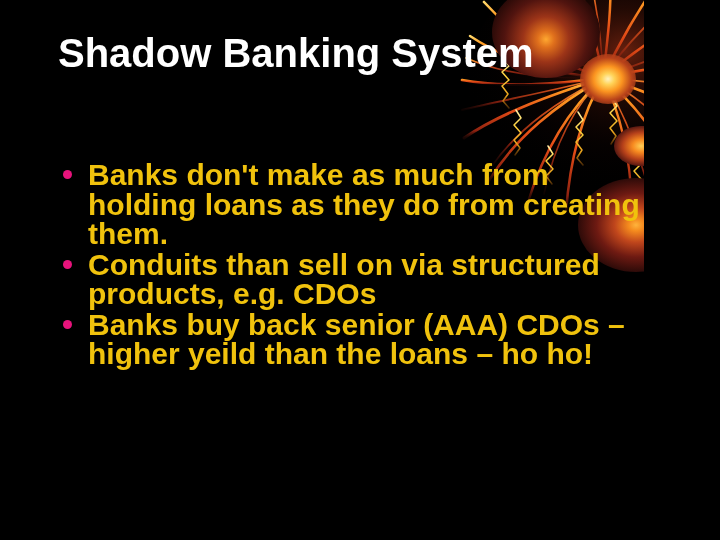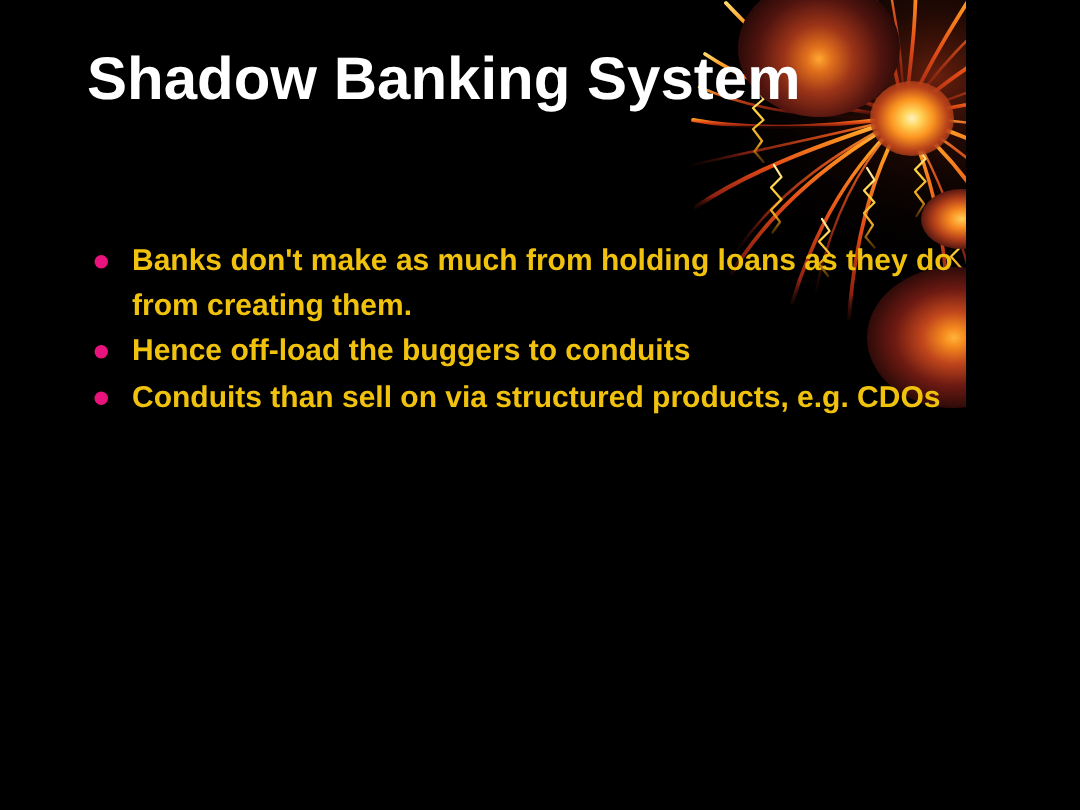--- a/index.html
+++ b/index.html
@@ -113,21 +113,21 @@
     left: 5px;
     top: 10px;
     width: 9px;
     height: 9px;
     border-radius: 50%;
     background: #e8137c;
   }
   .bullet-text {
     display: block;
     color: #f0c20d;
-    font-size: 20px;
+    font-size: 30px;
     font-weight: bold;
     line-height: 29.5px;
     letter-spacing: 0px;
   }
 </style>
 </head>
 <body>
 
 <div id="slide">
 
@@ -229,26 +229,26 @@
     <div class="title-line">Shadow Banking System</div>
   </div>
 
   <div id="body-block">
 
     <div class="bullet-row">
       <span class="bullet-dot"></span>
       <span class="bullet-text">Banks don't make as much from holding loans as they do from creating them.</span>
     </div>
 
-    <div class="bullet-row">
-      <span class="bullet-dot"></span>
-      <span class="bullet-text">Hence off-load the buggers to conduits</span>
-    </div>
 
     <div class="bullet-row">
       <span class="bullet-dot"></span>
       <span class="bullet-text">Conduits than sell on via structured products, e.g. CDOs</span>
     </div>
 
+    <div class="bullet-row">
+      <span class="bullet-dot"></span>
+      <span class="bullet-text">Banks buy back senior (AAA) CDOs – higher yeild than the loans – ho ho!</span>
+    </div>
 
   </div>
 
 </div>
 
 </body></html>

